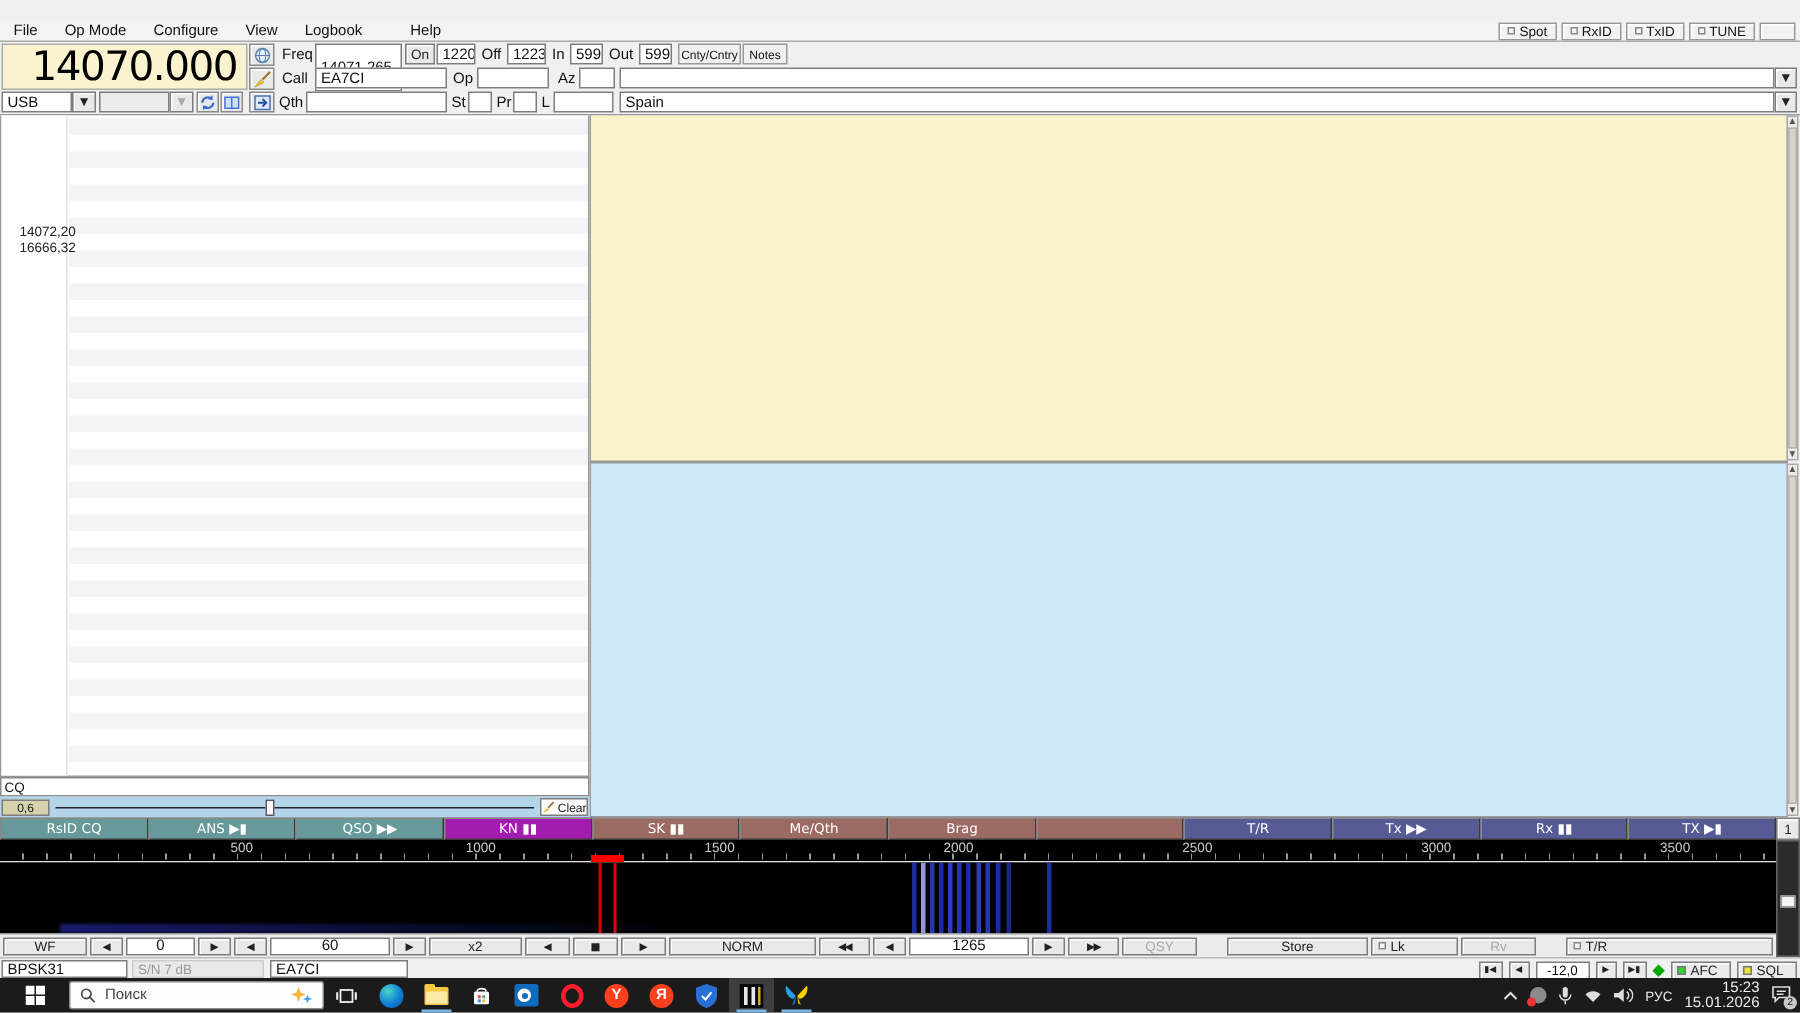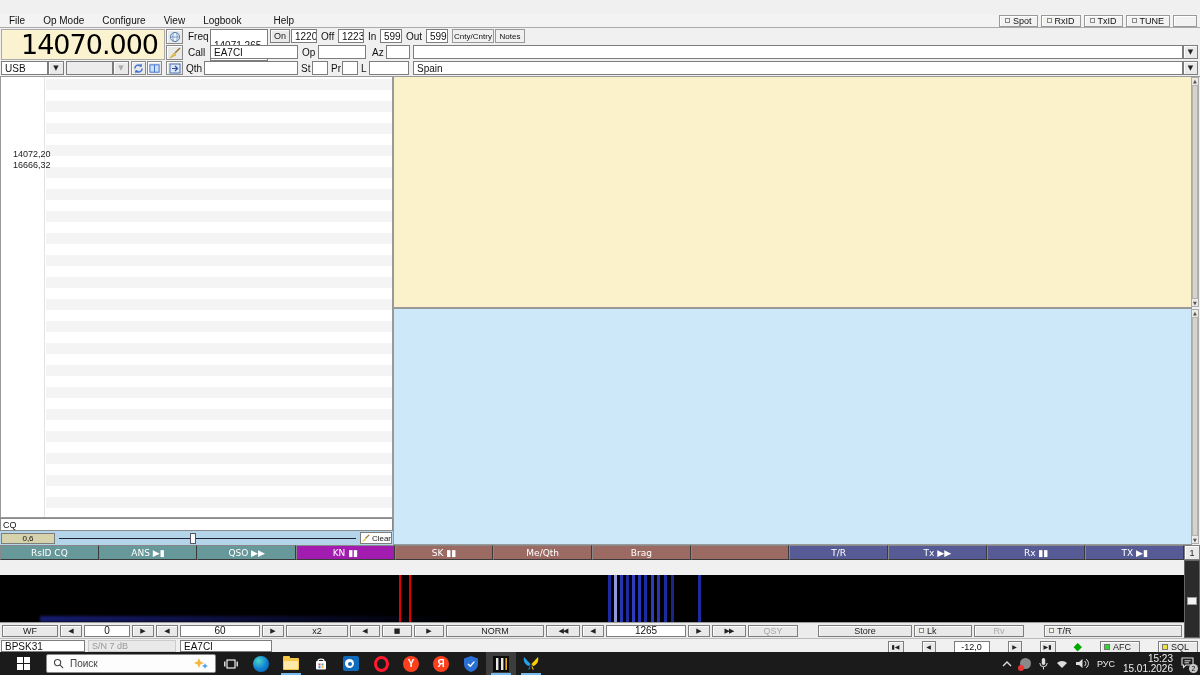--- a/index.html
+++ b/index.html
@@ -73,21 +73,21 @@
               background:linear-gradient(90deg, rgba(40,50,200,.55), rgba(40,50,200,.15) 70%, transparent); filter:blur(1px); }
   .wfslider { left:1184px; top:560px; width:16px; height:78px; background:#2b2b2b; border:1px solid #666; }
   .wfslider .handle { position:absolute; left:2px; top:36px; width:10px; height:8px; background:#f4f4f4; border:1px solid #999; }
   .wfctrl { left:0; top:622px; width:1184px; height:16px; background:#ececec; border-top:1px solid #9a9a9a;
             display:flex; align-items:center; padding:1px 2px; gap:2px; }
   .wfctrl .btn { height:12px; }
   .wfctrl .field { height:12px; justify-content:center; }
 
   
   .statusbar { left:0; top:638px; width:1200px; height:14px; background:#f0f0f0; border-top:1px solid #bbb; }
-  .status-right { position:absolute; right:2px; top:1px; display:flex; align-items:center; gap:18px; }
+  .status-right { position:absolute; right:2px; top:1px; display:flex; align-items:center; gap:4px; }
 
   
   .taskbar { left:0; top:652px; width:1200px; height:23px; background:#1b1b1b; display:flex; align-items:center; color:#fff; }
   .tb-start { width:46px; height:23px; display:flex; align-items:center; justify-content:center; }
   .tb-search { width:170px; height:19px; background:#fdfdfd; border:1px solid #8a8a8a; border-radius:2px;
                display:flex; align-items:center; padding:0 6px; color:#444; font-size:10px; gap:6px; }
   .tb-icon { width:30px; height:23px; display:flex; align-items:center; justify-content:center; position:relative; }
   .tb-icon.active { background:#3d3d3d; }
   .tb-run::after { content:""; position:absolute; left:5px; right:5px; bottom:0; height:2px; background:#76b9ed; }
   .tray { margin-left:auto; display:flex; align-items:center; gap:8px; padding-right:6px; font-size:9px; }
@@ -250,21 +250,21 @@
   <div class="abs txpane">
     <div class="scrollbar">
       <span class="glyph">▲</span>
       <span class="sb-thumb"></span>
       <span class="glyph">▼</span>
     </div>
   </div>
 
   <div class="abs txline">CQ</div>
   <div class="abs sqlrow">
-    <div class="field" style="width:54px;height:11px;background:#d6d2ac;font-size:8px;justify-content:center;">0,6</div>
+    <div class="field" style="width:32px;height:11px;background:#d6d2ac;font-size:8px;justify-content:center;">0,6</div>
     <div style="flex:1;position:relative;height:11px;margin:0 4px;">
       <div style="position:absolute;left:0;right:0;top:5px;height:1px;background:#223;"></div>
       <div style="position:absolute;left:44%;top:0;width:6px;height:11px;background:#fafafa;border:1px solid #556;"></div>
     </div>
     <div class="btn" style="width:32px;height:12px;background:#fbfbfb;font-size:8px;gap:2px;">
       <svg width="9" height="9" viewBox="0 0 12 12">
           <line x1="6" y1="6" x2="11" y2="1" stroke="#a07830" stroke-width="1.6"></line>
           <path d="M1 11 L5 6 L7 8 Z" fill="#eac63e"></path>
         </svg>
       <span>Clear</span>
@@ -292,20 +292,32 @@
       <div class="macro-btn glyph" style="background-color: rgb(87, 91, 149);">T/R</div>
 
       <div class="macro-btn glyph" style="background-color: rgb(87, 91, 149);">Tx ▶▶</div>
 
       <div class="macro-btn glyph" style="background-color: rgb(87, 91, 149);">Rx ▮▮</div>
 
       <div class="macro-btn glyph" style="background-color: rgb(87, 91, 149);">TX ▶▮</div>
     </div>
   <div class="abs btn macro-one">1</div>
 
+  <div class="abs wfscale">
+    <div class="wf-ticks"></div>
+    <div class="wf-base"></div>
+    <div class="wf-marker" style="left: 393.902px; background: rgb(255, 0, 0);"></div>
+  <span class="wf-num" style="left: 161.25px;">500</span>
+      <span class="wf-num" style="left: 320.5px;">1000</span>
+      <span class="wf-num" style="left: 479.75px;">1500</span>
+      <span class="wf-num" style="left: 639px;">2000</span>
+      <span class="wf-num" style="left: 798.25px;">2500</span>
+      <span class="wf-num" style="left: 957.5px;">3000</span>
+      <span class="wf-num" style="left: 1116.75px;">3500</span>
+    </div>
   <div class="abs wfdisp">
     <div class="wf-smear"></div>
   <div class="wf-redline" style="left: 398.902px;"></div>
       <div class="wf-redline" style="left: 408.902px;"></div>
       <div class="wf-sig" style="left: 607.742px; background: rgb(34, 51, 187);"></div>
       <div class="wf-sig" style="left: 614.112px; background: rgb(170, 180, 255);"></div>
       <div class="wf-sig" style="left: 619.846px; background: rgb(45, 63, 208);"></div>
       <div class="wf-sig" style="left: 625.578px; background: rgb(34, 51, 187);"></div>
       <div class="wf-sig" style="left: 631.63px; background: rgb(53, 72, 224);"></div>
       <div class="wf-sig" style="left: 637.682px; background: rgb(45, 63, 208);"></div>

